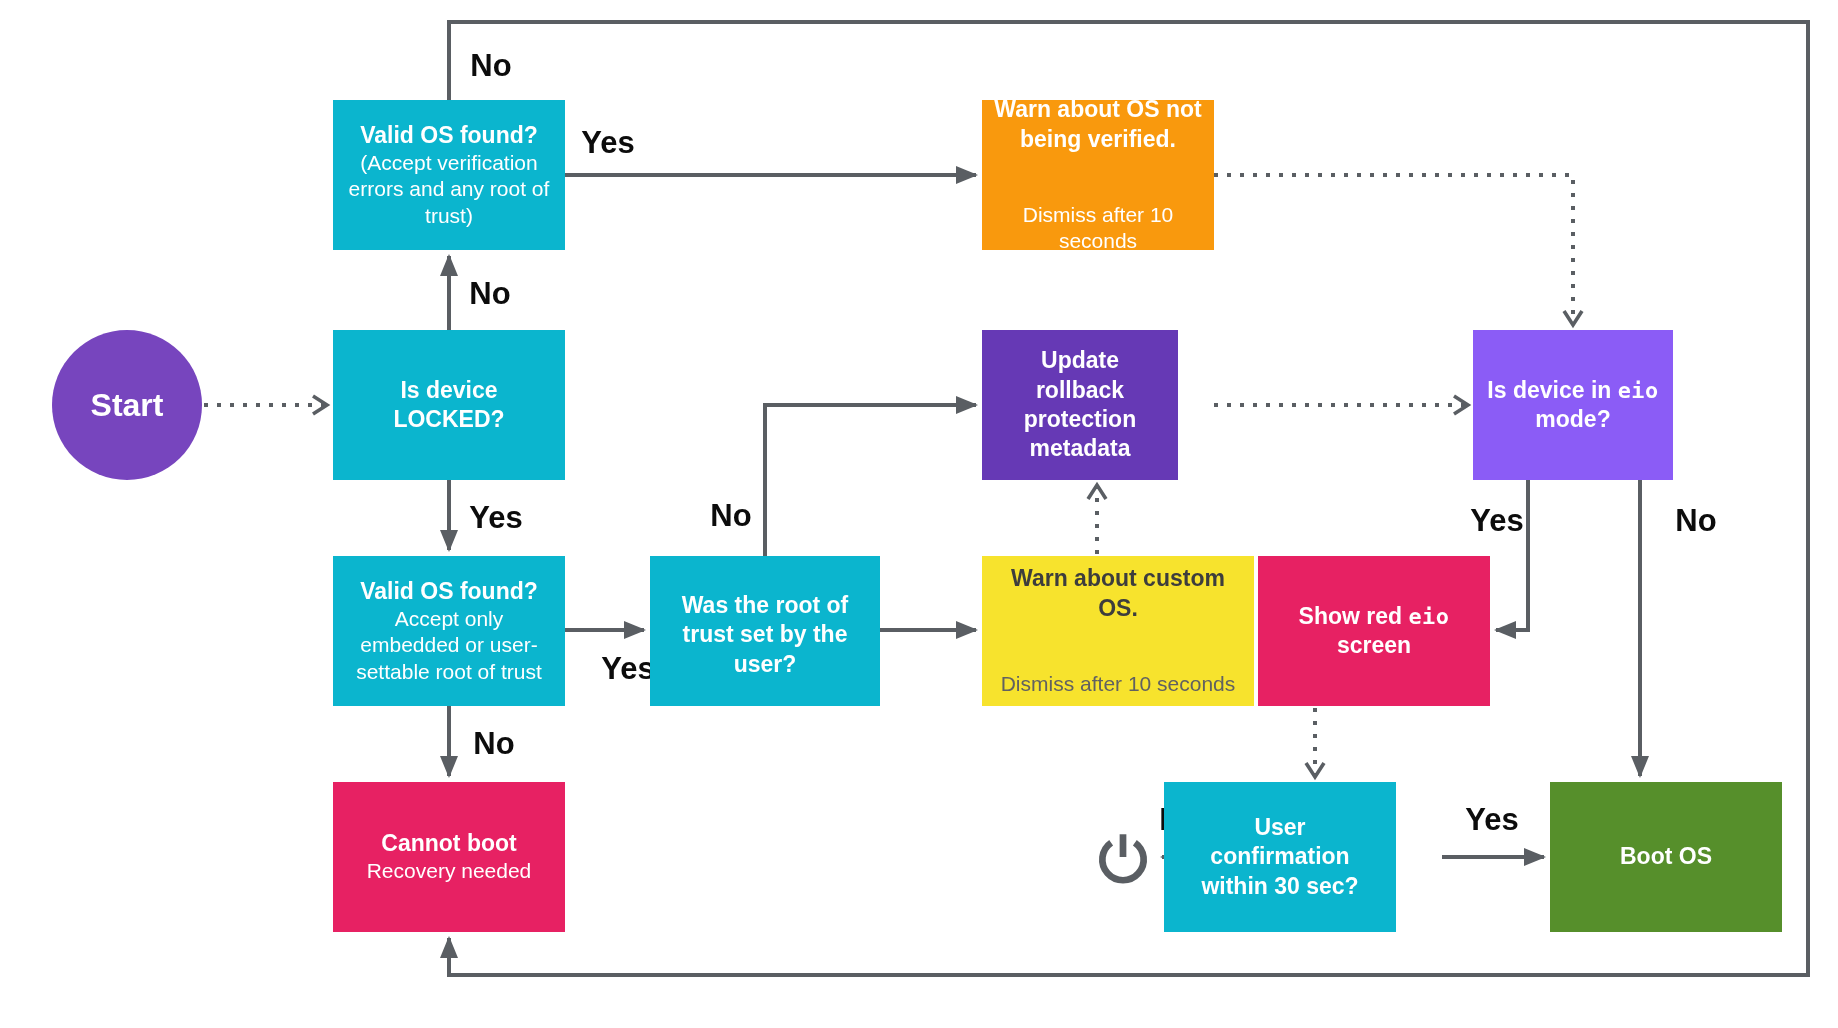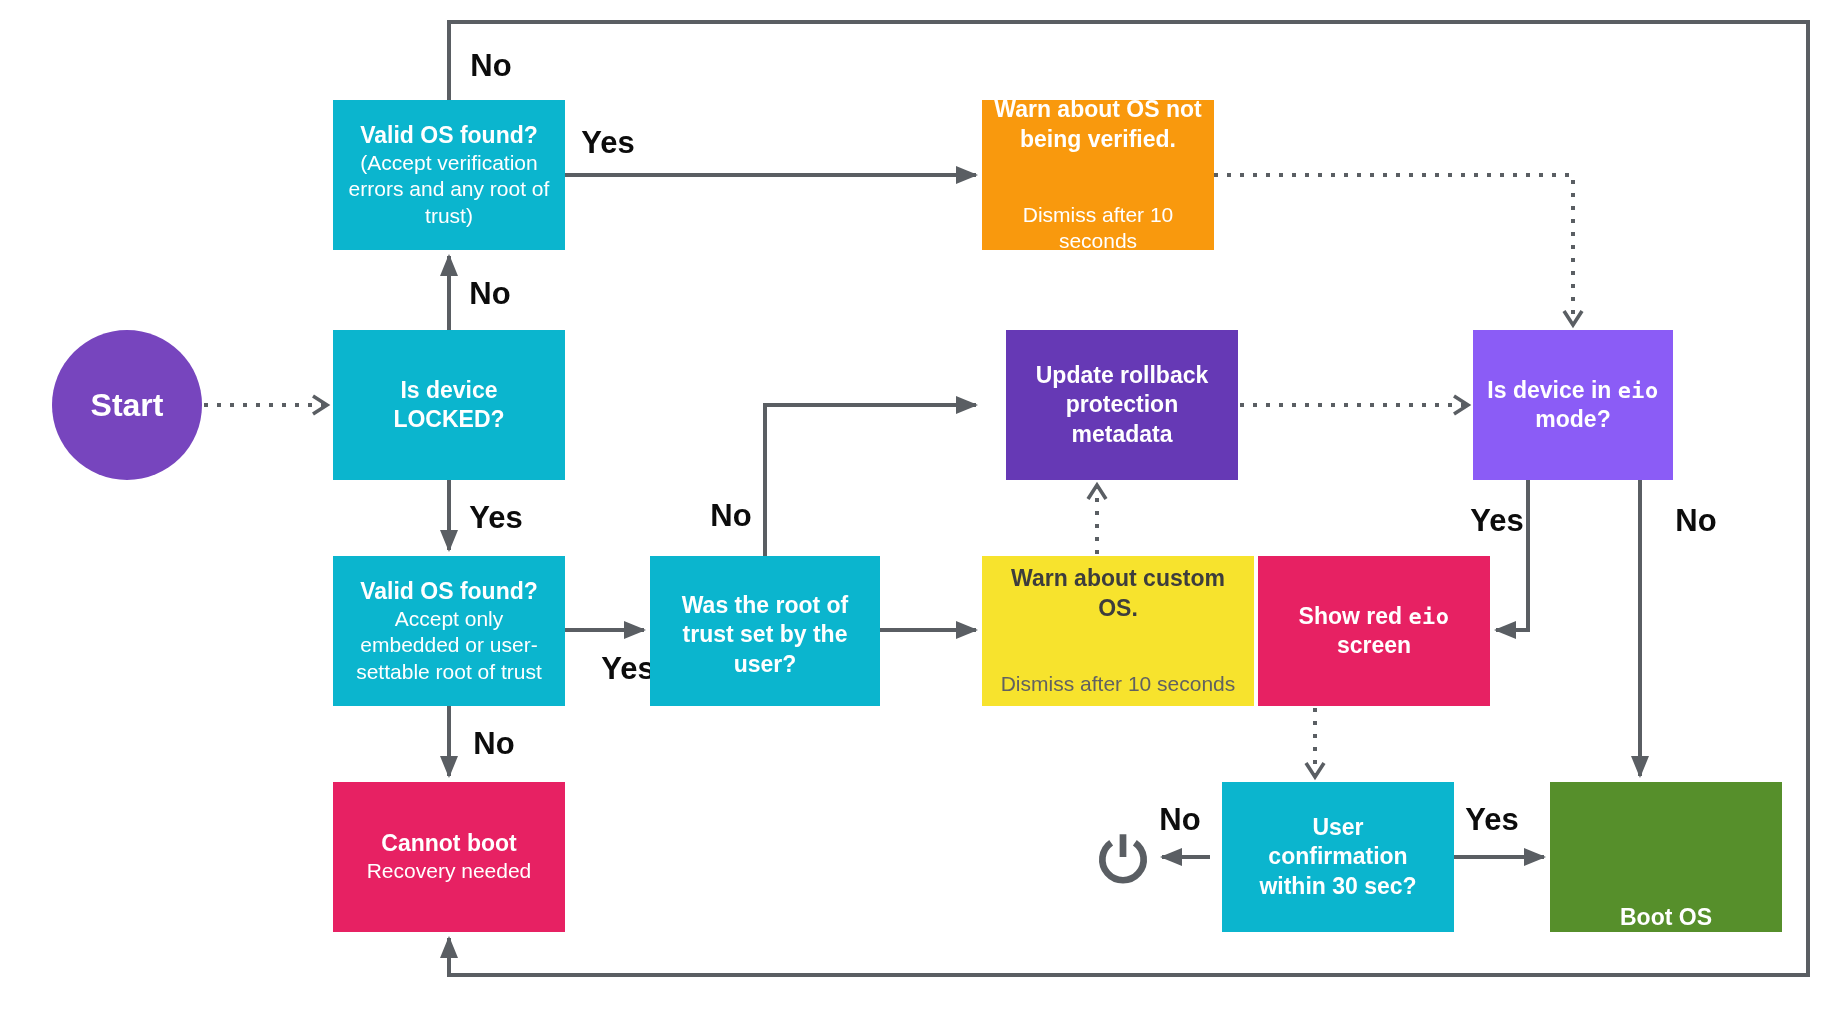--- a/index.html
+++ b/index.html
@@ -75,37 +75,37 @@
       <div class="ln-b" style="color: rgb(255, 255, 255);"><span>Cannot boot</span></div>
       <div class="ln-r" style="color: rgb(255, 255, 255);"><span>Recovery needed</span></div>
     </div>
     <div class="node" style="left: 650px; top: 556px; width: 230px; height: 150px; background: rgb(11, 181, 206);">
       <div class="ln-b" style="color: rgb(255, 255, 255); margin-top: 8px;"><span>Was the root of trust set by the user?</span></div>
     </div>
     <div class="node" style="left: 982px; top: 100px; width: 232px; height: 150px; background: rgb(249, 153, 13); gap: 48px;">
       <div class="ln-b" style="color: rgb(255, 255, 255);"><span>Warn about OS not being verified.</span></div>
       <div class="ln-r" style="color: rgb(255, 255, 255);"><span>Dismiss after 10 seconds</span></div>
     </div>
-    <div class="node" style="left: 982px; top: 330px; width: 232px; height: 150px; background: rgb(102, 57, 181); margin-left: 24px;">
+    <div class="node" style="left: 982px; top: 330px; width: 196px; height: 150px; background: rgb(102, 57, 181);">
       <div class="ln-b" style="color: rgb(255, 255, 255);"><span>Update rollback protection metadata</span></div>
     </div>
     <div class="node" style="left: 982px; top: 556px; width: 272px; height: 150px; background: rgb(247, 227, 45); gap: 48px;">
       <div class="ln-b" style="color: rgb(61, 61, 61);"><span>Warn about custom OS.</span></div>
       <div class="ln-r" style="color: rgb(97, 97, 97);"><span>Dismiss after 10 seconds</span></div>
     </div>
     <div class="node" style="left: 1473px; top: 330px; width: 200px; height: 150px; background: #8b5cf6; align-items: flex-end;">
       <div class="ln-b" style="color: rgb(255, 255, 255);"><span>Is device in </span><span class="mono">eio</span><span> mode?</span></div>
     </div>
     <div class="node" style="left: 1258px; top: 556px; width: 232px; height: 150px; background: rgb(231, 33, 99);">
       <div class="ln-b" style="color: rgb(255, 255, 255);"><span>Show red </span><span class="mono">eio</span><span> screen</span></div>
     </div>
-    <div class="node" style="left: 1222px; top: 782px; width: 232px; height: 150px; background: rgb(11, 181, 206); padding: 0px 28px;">
+    <div class="node" style="left: 1164px; top: 782px; width: 232px; height: 150px; background: rgb(11, 181, 206); padding: 0px 28px;">
       <div class="ln-b" style="color: rgb(255, 255, 255);"><span>User confirmation within 30 sec?</span></div>
     </div>
-    <div class="node" style="left: 1550px; top: 782px; width: 232px; height: 150px; background: rgb(86, 143, 43); justify-content: flex-end;">
+    <div class="node" style="left: 1550px; top: 782px; width: 232px; height: 150px; background: rgb(86, 143, 43);">
       <div class="ln-b" style="color: rgb(255, 255, 255);"><span>Boot OS</span></div>
     </div>
     <div class="icon-wrap" style="left: 1092px; top: 824px; width: 62px; height: 66px;">
       <svg viewBox="0 0 24 24" width="62" height="66">
         <path d="M12 3.2 L12 12" fill="none" stroke="#5A5E63" stroke-width="2.6"></path>
         <path d="M7.41,6.45 A8,8 0 1 0 16.59,6.45" fill="none" stroke="#5A5E63" stroke-width="2.6"></path>
       </svg>
     </div>
   </div>
 

